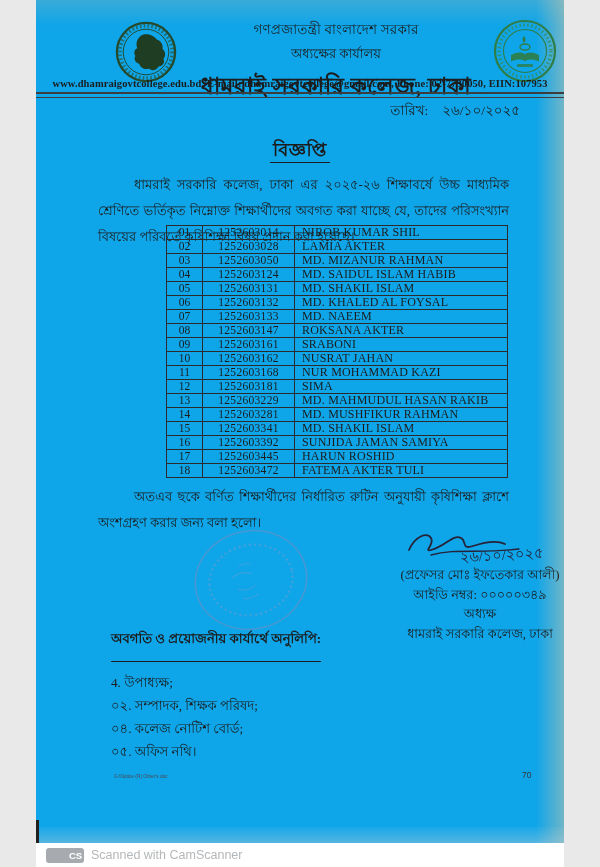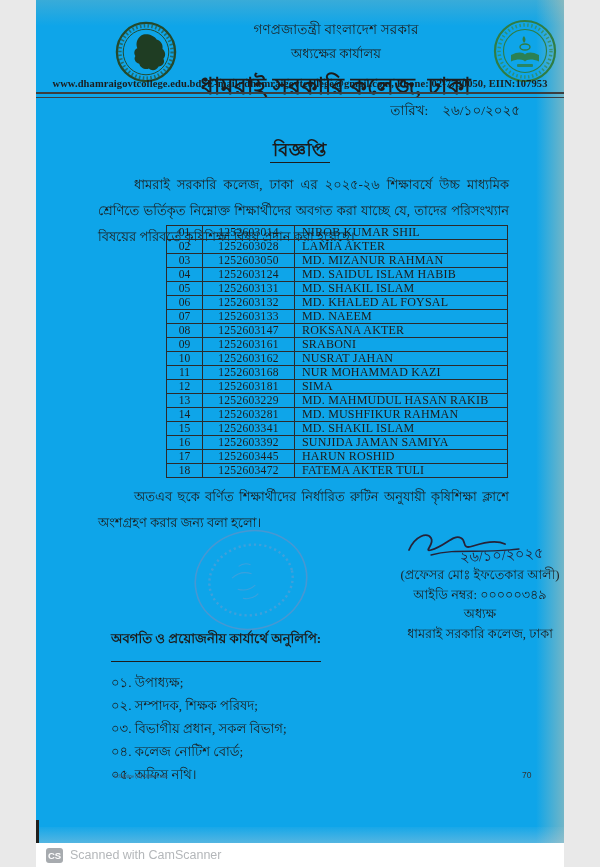--- a/index.html
+++ b/index.html
@@ -68,21 +68,21 @@
 
   .footer-path { position:absolute; left:78px; top:774px; font-size:6px; color:#4a4a55;
     font-family:"Liberation Sans",sans-serif; transform:scale(.8); transform-origin:left top; }
   .page-num { position:absolute; left:486px; top:770px; font-size:8.5px; color:#333;
     font-family:"Liberation Sans",sans-serif; }
 
   .cam-bar { position:absolute; left:0; right:0; bottom:0; height:24px; background:#ffffff;
     display:flex; align-items:center; gap:7px; padding-left:10px; box-sizing:border-box; }
   .cs-badge { width:17px; height:15px; background:#a7abaf; color:#fff; border-radius:3px;
     font-family:"Liberation Sans",sans-serif; font-weight:bold; font-size:9.5px;
-    display:flex; align-items:center; justify-content:center; }
+    display:flex; align-items:center; justify-content:center;padding-left:21px; }
   .cam-text { font-size:12.5px; color:#b4b7ba; font-family:"Liberation Sans",sans-serif; }
 </style>
 </head>
 <body>
 
 <div class="page">
 
   <div class="smudge-top"></div>
   <div class="edge-right"></div>
   <div class="bottom-band"></div>
@@ -267,25 +267,24 @@
     <div class="sig-line">(প্রফেসর মোঃ ইফতেকার আলী)</div>
     <div class="sig-line">আইডি নম্বর: ০০০০০৩৪৯</div>
     <div class="sig-line">অধ্যক্ষ</div>
     <div class="sig-line">ধামরাই সরকারি কলেজ, ঢাকা</div>
   </div>
 
   <div class="cc-block">
     <div class="cc-heading">অবগতি ও প্রয়োজনীয় কার্যার্থে অনুলিপি:</div>
     <ul class="cc-list">
 
-        <li class="cc-item">০১.  উপাধ্যক্ষ;</li>
+        <li class="cc-item">4.  উপাধ্যক্ষ;</li>
 
         <li class="cc-item">০২.  সম্পাদক, শিক্ষক পরিষদ;</li>
 
-        <li class="cc-item">০৩.  বিভাগীয় প্রধান, সকল বিভাগ;</li>
 
         <li class="cc-item">০৪.  কলেজ নোটিশ বোর্ড;</li>
 
         <li class="cc-item">০৫.  অফিস নথি।</li>
 
     </ul>
   </div>
 
   <div class="footer-path">G:\Notice (R) Other's doc</div>
   <div class="page-num">70</div>

